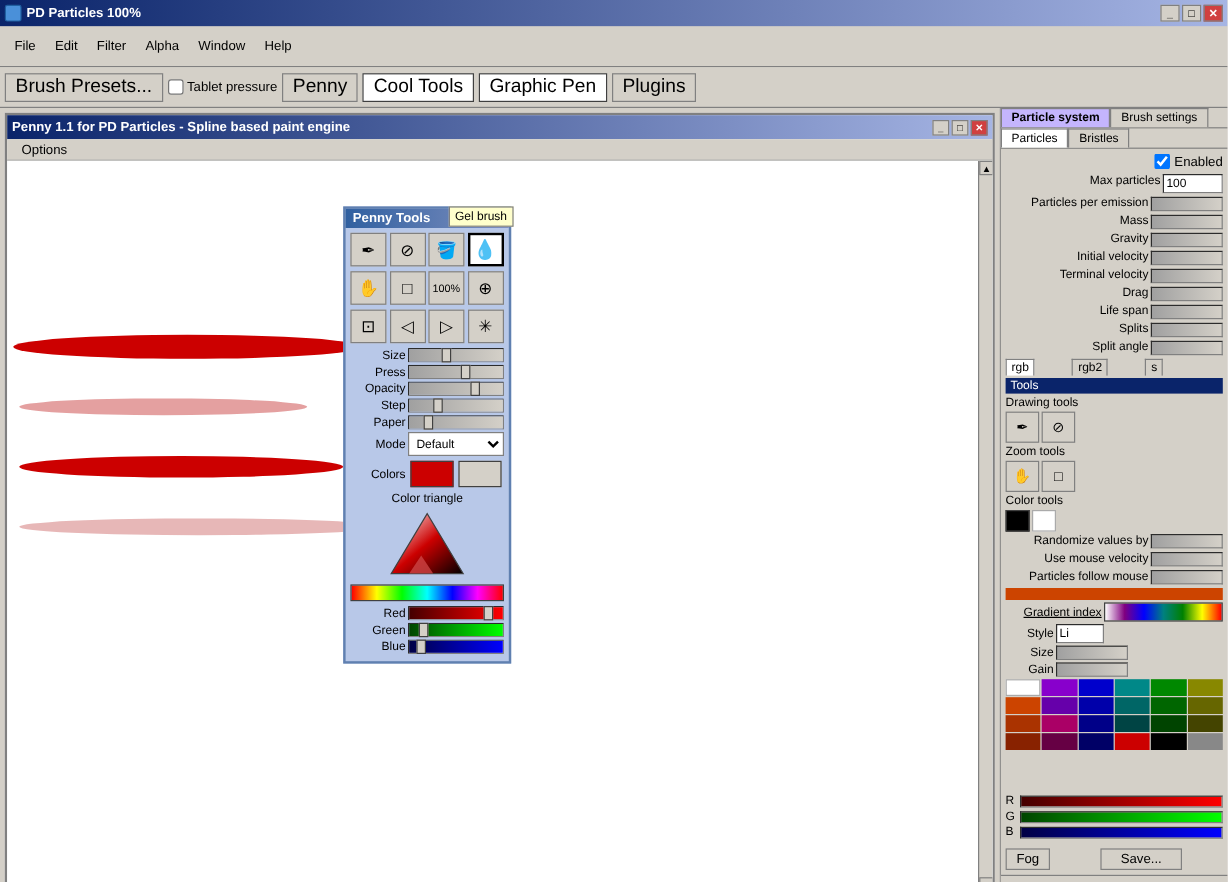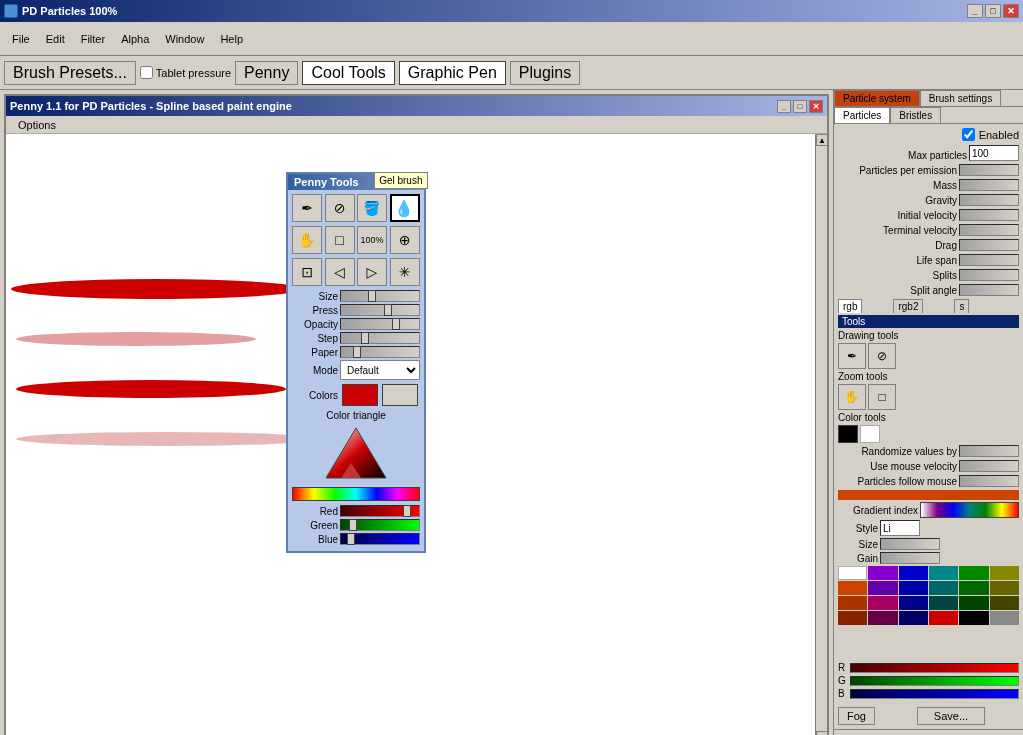--- a/index.html
+++ b/index.html
@@ -216,35 +216,35 @@
       display: flex;
       flex-direction: column;
     }
     .right-panel-tabs {
       display: flex; border-bottom: 1px solid #808080;
     }
     .right-tab {
       padding: 2px 8px; background: #d4d0c8; border: 1px solid #808080;
       border-bottom: none; cursor: pointer; font-size: 10px;
     }
-    .right-tab.active { background: #c2410c; font-weight: normal; }
+    .right-tab.active { background: #c4b5fd; font-weight: bold; }
 
     .right-subtabs {
       display: flex; border-bottom: 1px solid #808080;
     }
     .right-subtab {
       padding: 2px 8px; background: #d4d0c8; border: 1px solid #808080;
       border-bottom: none; cursor: pointer; font-size: 10px;
     }
     .right-subtab.active { background: white; }
 
     .right-content { flex: 1; padding: 4px; overflow-y: auto; }
 
     .right-row {
-      display: flex; align-items: flex-end; margin-bottom: 3px; gap: 2px;
+      display: flex; align-items: flex-start; margin-bottom: 3px; gap: 2px;
     }
     .right-label {
       flex: 1; text-align: right; font-size: 10px; color: black;
     }
     .right-input {
       width: 50px; height: 16px; border: 1px inset #808080; background: white;
       font-size: 10px; padding: 0 2px;
     }
     .right-slider {
       width: 60px; height: 12px; background: linear-gradient(to right, #a0a0a0, #d4d0c8);
@@ -287,21 +287,21 @@
     .rgb-slider-row {
       display: flex; align-items: center; gap: 2px; margin-bottom: 2px;
     }
     .rgb-letter { width: 10px; font-size: 10px; }
     .rgb-sli {
       flex: 1; height: 10px; background: linear-gradient(to right, #a0a0a0, #e0e0e0);
       border: 1px inset #808080;
     }
 
     .gradient-index-row {
-      display: flex; align-items: center; gap: 2px; margin-bottom: 2px;
+      display: flex; align-items: center; gap: 2px; margin-bottom: 2px; text-decoration: underline;
     }
     .gradient-bar {
       flex: 1; height: 16px;
       background: linear-gradient(to right, white, purple, blue, teal, green, yellow, red);
       border: 1px solid #404040;
     }
 
     .style-row { display: flex; align-items: center; gap: 2px; margin-bottom: 2px; }
     .style-input {
       width: 40px; height: 16px; border: 1px inset #808080; background: white;

